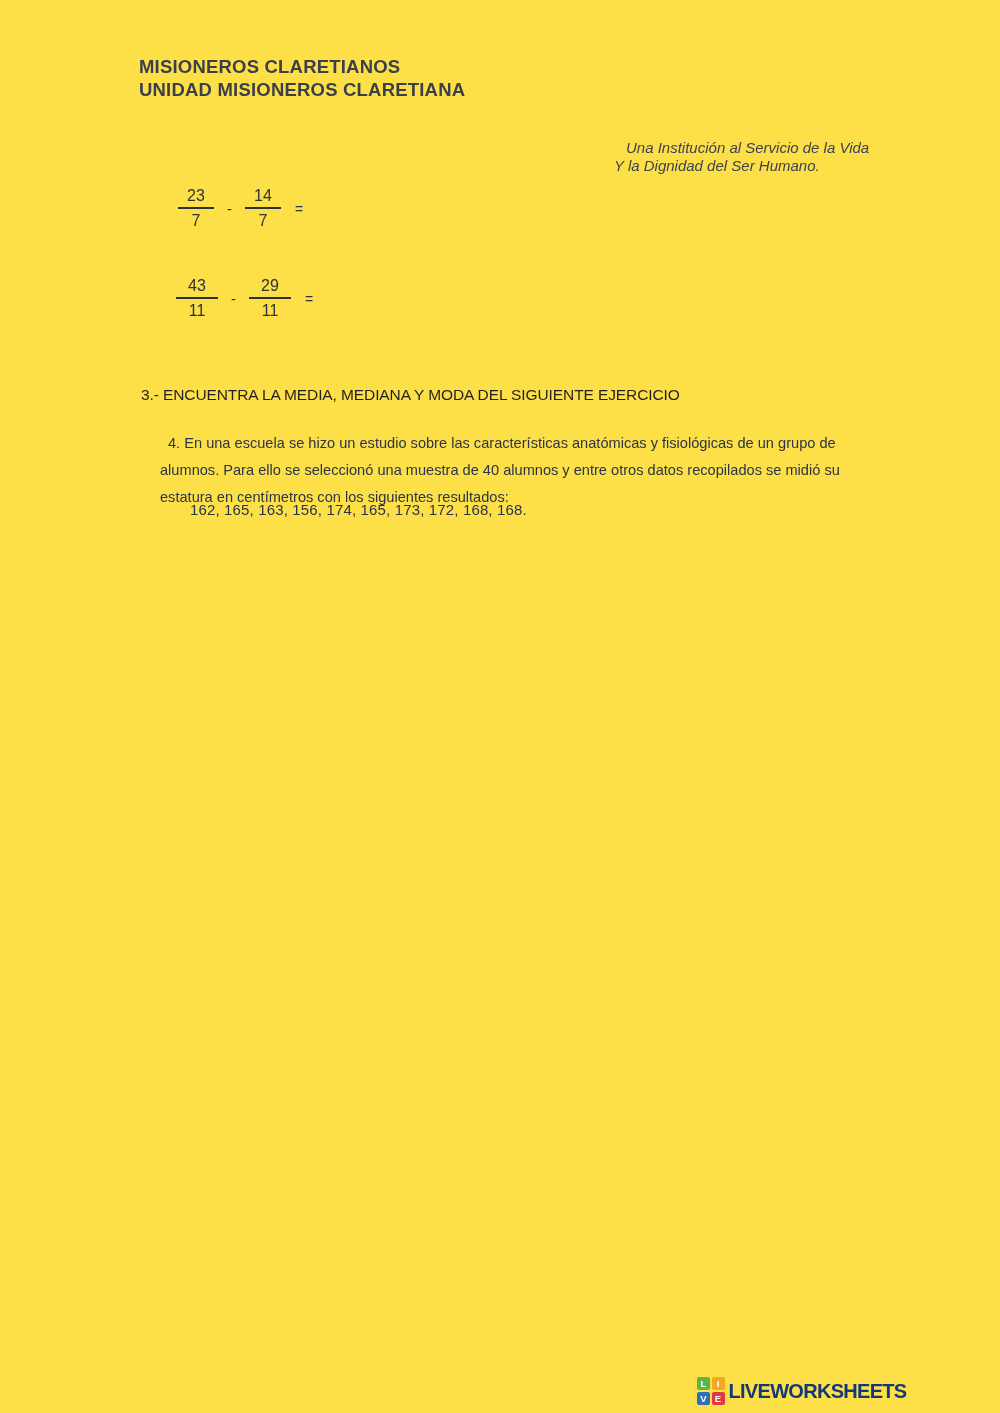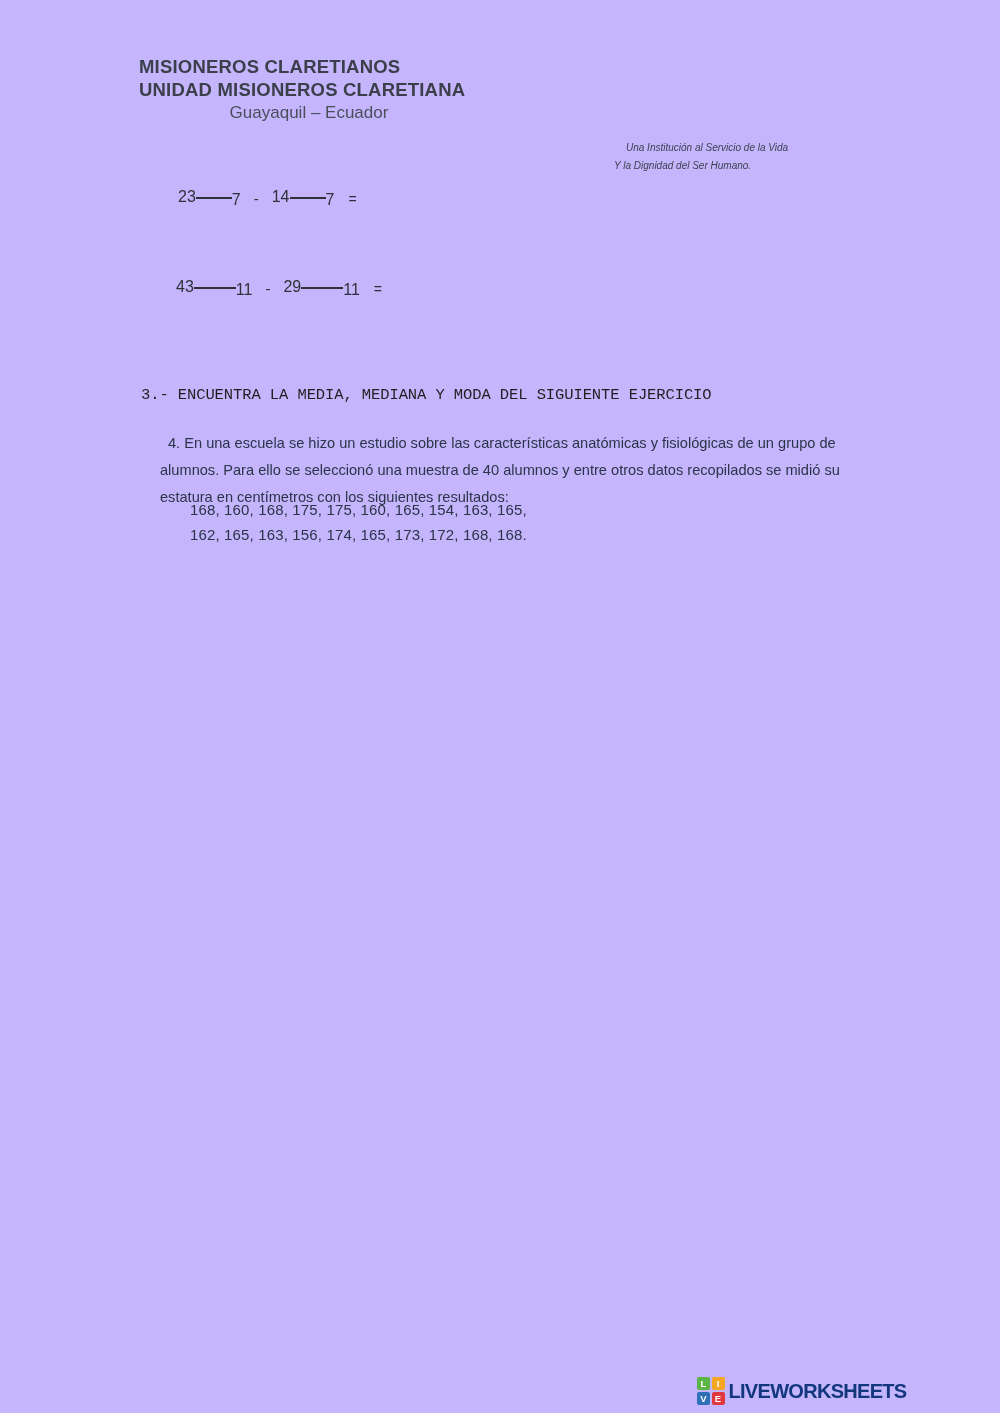--- a/index.html
+++ b/index.html
@@ -12,21 +12,21 @@
     width: 1000px;
     height: 1413px;
     position: relative;
     font-family: "Liberation Sans", sans-serif;
     overflow: hidden;
   }
 
   .page {
     position: absolute;
     inset: 0;
-    background: #c4b5fd;
+    background: #fde047;
   }
 
   
   .header-block {
     position: absolute;
     left: 139px;
     top: 55px;
     width: 420px;
   }
   .school-line-1,
@@ -59,39 +59,39 @@
   }
   .logo-wrap svg { display: block; }
 
   .tagline {
     position: absolute;
     left: 614px;
     top: 139px;
     width: 270px;
     font-family: "Liberation Sans", sans-serif;
     font-style: italic;
-    font-size: 10px;
+    font-size: 15px;
     line-height: 18px;
     color: #3d4250;
   }
   .tagline .tl-1 { padding-left: 12px; }
 
   
   .frac-row {
     position: absolute;
     display: flex;
     align-items: center;
     filter: blur(0.18px);
   }
   .frac-row-1 { left: 178px; top: 188px; }
   .frac-row-2 { left: 176px; top: 278px; }
 
   .frac {
     display: inline-flex;
-    flex-direction: row;
+    flex-direction: column;
     align-items: center;
     color: #2e3238;
     font-family: "Liberation Sans", sans-serif;
     font-size: 16px;
     line-height: 1;
   }
   .frac .num { padding-bottom: 3px; }
   .frac .den { padding-top: 4px; }
   .frac .bar {
     width: 100%;
@@ -113,21 +113,21 @@
     padding-left: 14px;
     padding-right: 0;
     font-size: 14px;
   }
 
   
   .instruction {
     position: absolute;
     left: 141px;
     top: 386px;
-    font-family: Liberation Mono, monospace;
+    font-family: Liberation Sans, sans-serif;
     font-size: 15.5px;
     color: #231f20;
     letter-spacing: -0.1px;
     white-space: nowrap;
   }
 
   
   .problem {
     position: absolute;
     left: 160px;
@@ -200,21 +200,20 @@
   }
 </style>
 </head>
 <body>
 
 <div class="page">
 
   <div class="header-block">
     <div class="school-line-1">MISIONEROS CLARETIANOS</div>
     <div class="school-line-2">UNIDAD MISIONEROS CLARETIANA</div>
-    <div class="addr-line addr-2">Guayaquil – Ecuador</div>
   </div>
 
 
   <div class="tagline">
     <div class="tl-1">Una Institución al Servicio de la Vida</div>
     <div>Y la Dignidad del Ser Humano.</div>
   </div>
 
   <div class="frac-row frac-row-1">
     <span class="frac frac-w-1">
@@ -247,21 +246,20 @@
   </div>
 
   <div class="instruction">3.- ENCUENTRA LA MEDIA, MEDIANA Y MODA DEL SIGUIENTE EJERCICIO</div>
 
   <div class="problem">
     <span class="lead">4.</span>
     <span>En una escuela se hizo un estudio sobre las características anatómicas y fisiológicas de un grupo de alumnos. Para ello se seleccionó una muestra de 40 alumnos y entre otros datos recopilados se midió su estatura en centímetros con los siguientes resultados:</span>
   </div>
 
   <div class="data-list">
-    <div class="data-row">168, 160, 168, 175, 175, 160, 165, 154, 163, 165,</div>
     <div class="data-row">162, 165, 163, 156, 174, 165, 173, 172, 168, 168.</div>
   </div>
 
   <div class="lw-footer">
     <div class="lw-badge">
       <span class="lw-cell lw-c0">L</span>
       <span class="lw-cell lw-c1">I</span>
       <span class="lw-cell lw-c2">V</span>
       <span class="lw-cell lw-c3">E</span>
     </div>

